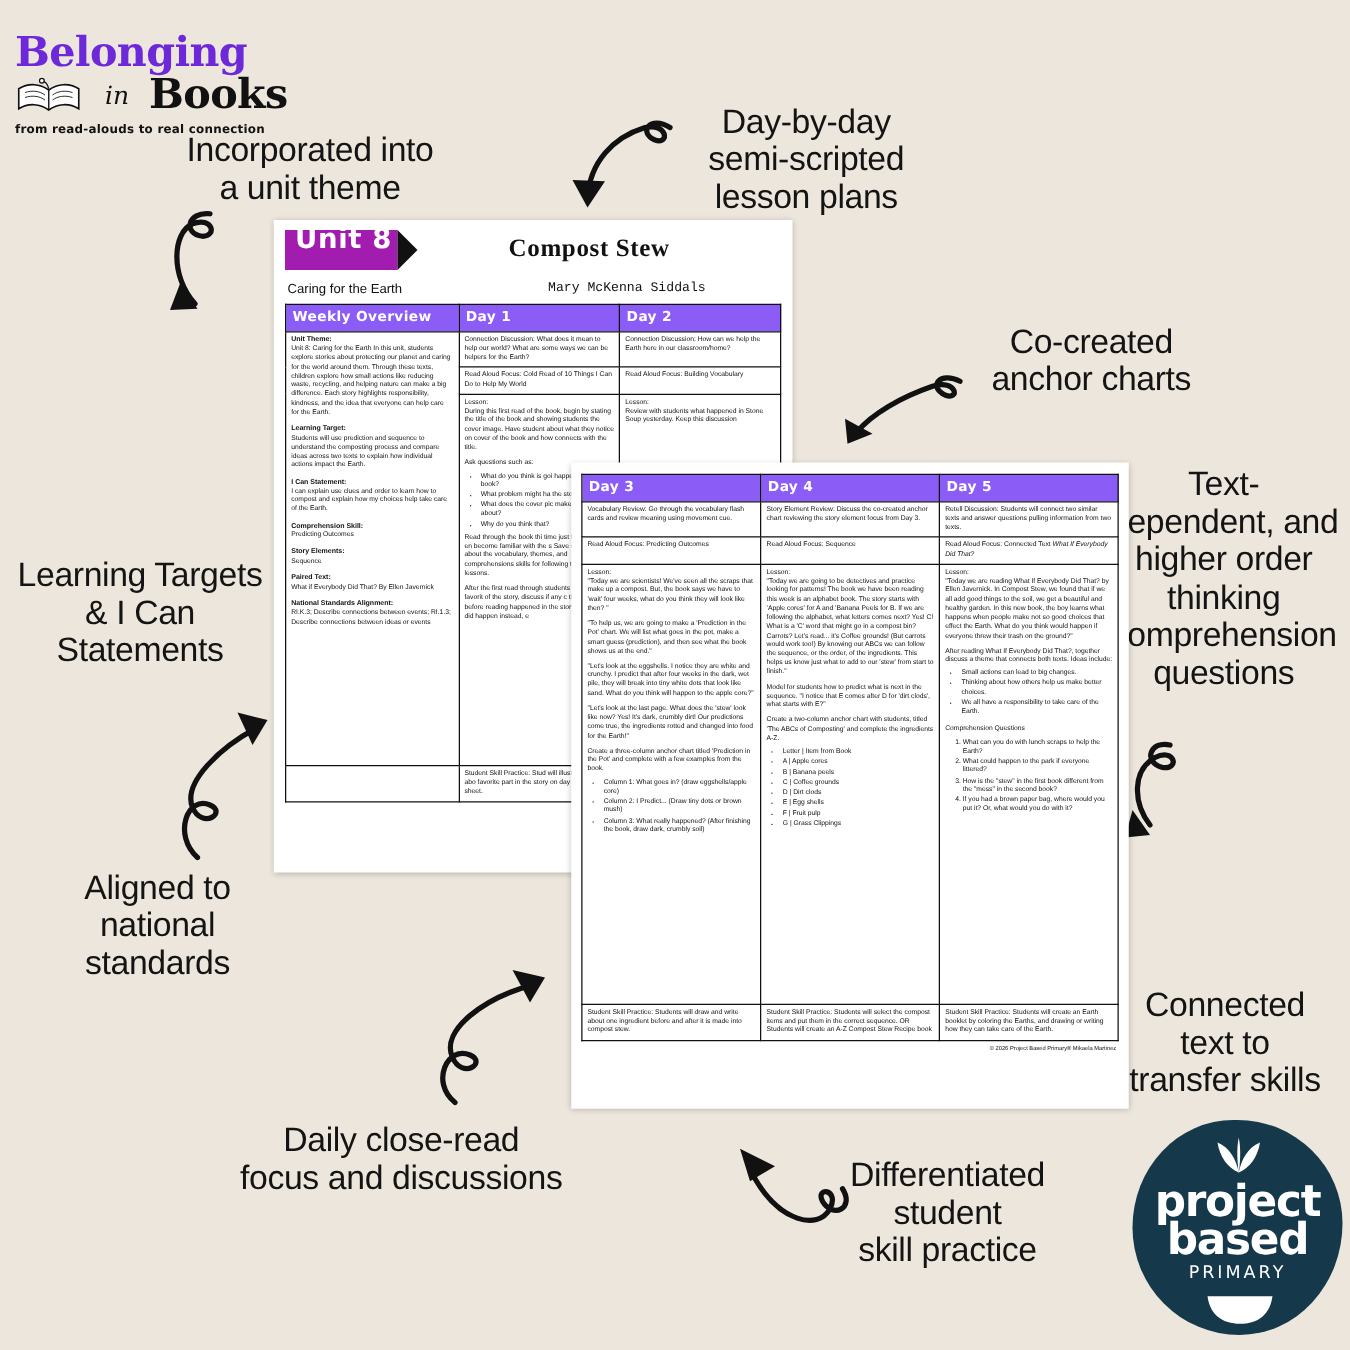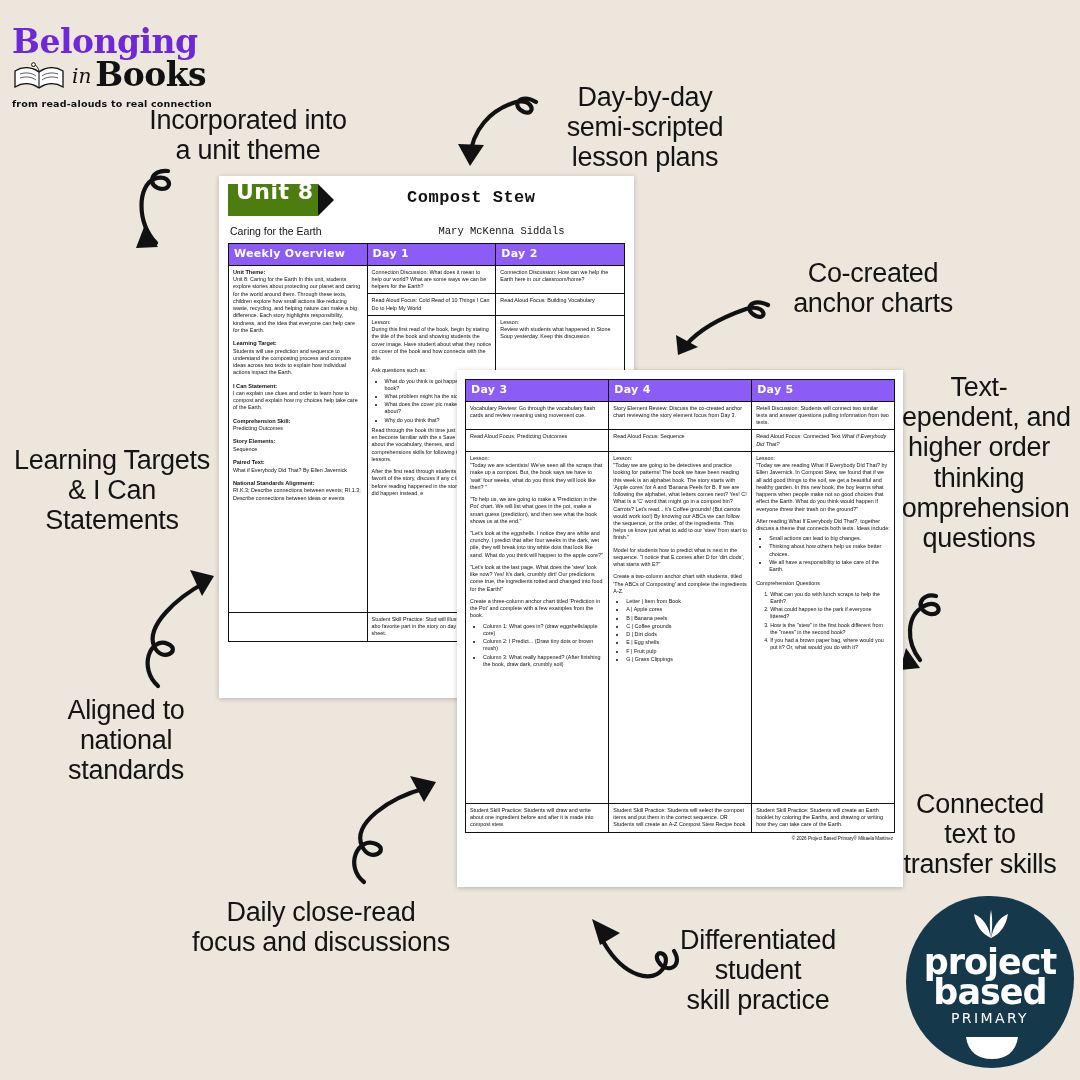--- a/index.html
+++ b/index.html
@@ -8,49 +8,49 @@
     background:#ece6dc;
     font-family:"Liberation Sans", sans-serif;
     overflow:hidden;position:relative;
   }
   .stage{position:absolute;inset:0;}
 
   
   #logo{position:absolute;left:12px;top:26px;width:260px;}
   #logo .l1{font-family:"DejaVu Serif",serif;font-weight:700;font-size:33px;
             letter-spacing:-.5px;color:#6d28d9;line-height:.95;}
-  #logo .l2row{display:flex;align-items:flex-end;gap:4px;margin-top:-4px;}
+  #logo .l2row{display:flex;align-items:flex-end;gap:16px;margin-top:-4px;}
   #logo .bookicon{width:56px;height:30px;}
   #logo .inw{font-family:"DejaVu Serif",serif;font-style:italic;font-size:20px;color:#111;
              position:relative;top:-4px;}
   #logo .l2{font-family:"DejaVu Serif",serif;font-weight:700;font-size:33px;color:#111;
             letter-spacing:-.5px;position:relative;top:2px;}
   #logo .tag{font-size:9.5px;font-weight:700;color:#111;margin-top:6px;letter-spacing:.2px;
              font-family:"DejaVu Sans",sans-serif;}
 
   
   .callout{position:absolute;font-size:27px;line-height:1.12;color:#141414;
            text-align:center;font-weight:400;letter-spacing:-.3px;}
   .arrow{position:absolute;pointer-events:none;}
 
   
   .doc{position:absolute;background:#fff;box-shadow:0 1px 5px rgba(0,0,0,.22);}
   #doc1{left:219px;top:176px;width:415px;height:522px;padding:8px 9px 0 9px;box-sizing:border-box;}
   #doc2{left:457px;top:370px;width:446px;height:517px;padding:7px 8px 0 8px;box-sizing:border-box;z-index:5;}
 
   .unitbar{display:flex;align-items:flex-start;}
-  .unitchip{background:#4d7c0f;color:#fff;display:flex;align-items:center;
+  .unitchip{background:#a21caf;color:#fff;display:flex;align-items:center;
             padding:3px 4px 20px 8px;position:relative;height:32px;box-sizing:border-box;}
   .unitchip span{font-family:"DejaVu Sans",sans-serif;font-weight:700;font-size:22px;
                  letter-spacing:.5px;line-height:1;}
   .unitchip:after{content:"";position:absolute;right:-16px;top:0;width:0;height:0;
                   border-top:16px solid transparent;border-bottom:16px solid transparent;
                   border-left:16px solid #111;}
   .dochead{flex:1;text-align:center;}
-  .doctitle{font-family:Liberation Mono, monospace;font-weight:700;font-size:17px;
+  .doctitle{font-family:Liberation Serif, serif;font-weight:700;font-size:20px;
             letter-spacing:.5px;color:#111;margin-top:4px;}
   .docauthor{font-size:10.5px;color:#111;margin-top:9px;}
   .subtitle{font-size:10.5px;color:#111;margin-top:4px;margin-left:2px;}
   .subrow{display:flex;align-items:flex-end;}
   .subrow .sl{width:150px;}
   .subrow .sr{flex:1;text-align:center;font-family:Liberation Mono, monospace;}
 
   table.grid{border-collapse:collapse;width:100%;margin-top:6px;table-layout:fixed;}
   table.grid td{border:1.3px solid #111;vertical-align:top;padding:3px 4px;
                 font-size:5.4px;line-height:1.34;color:#111;}

